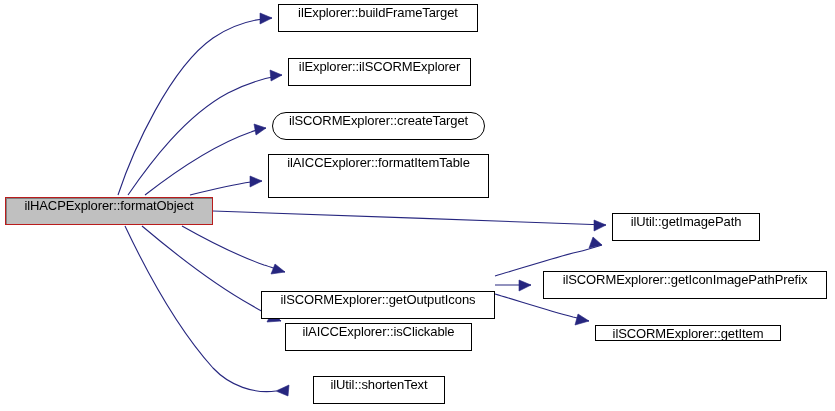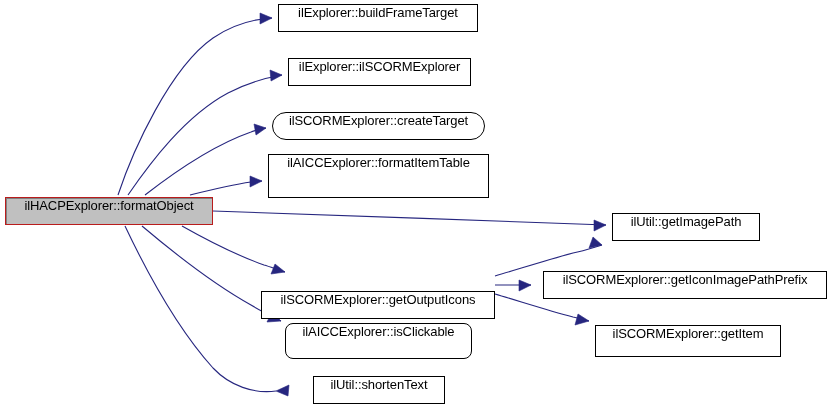--- a/index.html
+++ b/index.html
@@ -110,25 +110,25 @@
   </div>
 
   <div class="node-box" style="left:261px; top:271px; width:234px; height:28px;margin-top:20px;">
     <span class="node-label">ilSCORMExplorer::getOutputIcons</span>
   </div>
 
   <div class="node-box" style="left:543px; top:271px; width:284px; height:28px;">
     <span class="node-label">ilSCORMExplorer::getIconImagePathPrefix</span>
   </div>
 
-  <div class="node-box" style="left:595px; top:325px; width:186px; height:32px;">
+  <div class="node-box" style="left:595px; top:325px; width:186px; height:16px;">
     <span class="node-label">ilSCORMExplorer::getItem</span>
   </div>
 
-  <div class="node-box" style="left:285px; top:323px; width:187px; height:36px;border-radius:8px;">
+  <div class="node-box" style="left:285px; top:323px; width:187px; height:28px;">
     <span class="node-label">ilAICCExplorer::isClickable</span>
   </div>
 
   <div class="node-box" style="left:313px; top:376px; width:132px; height:28px;">
     <span class="node-label">ilUtil::shortenText</span>
   </div>
 
 </div>
 
 </body></html>

